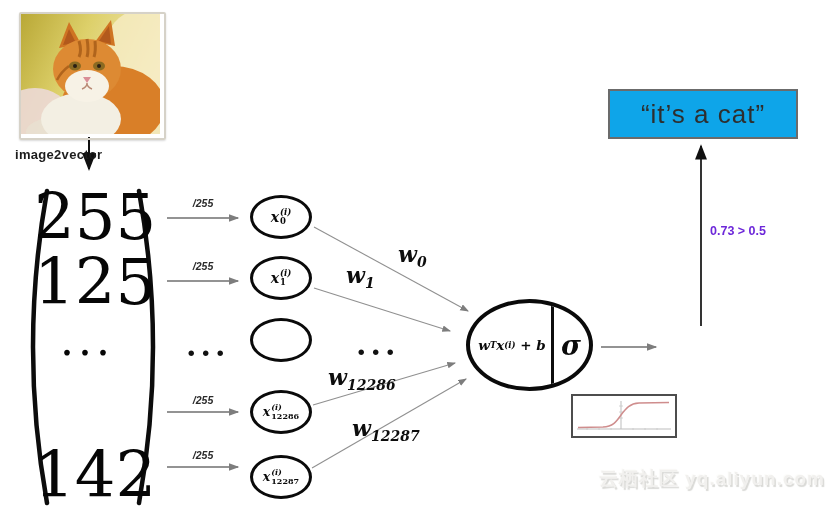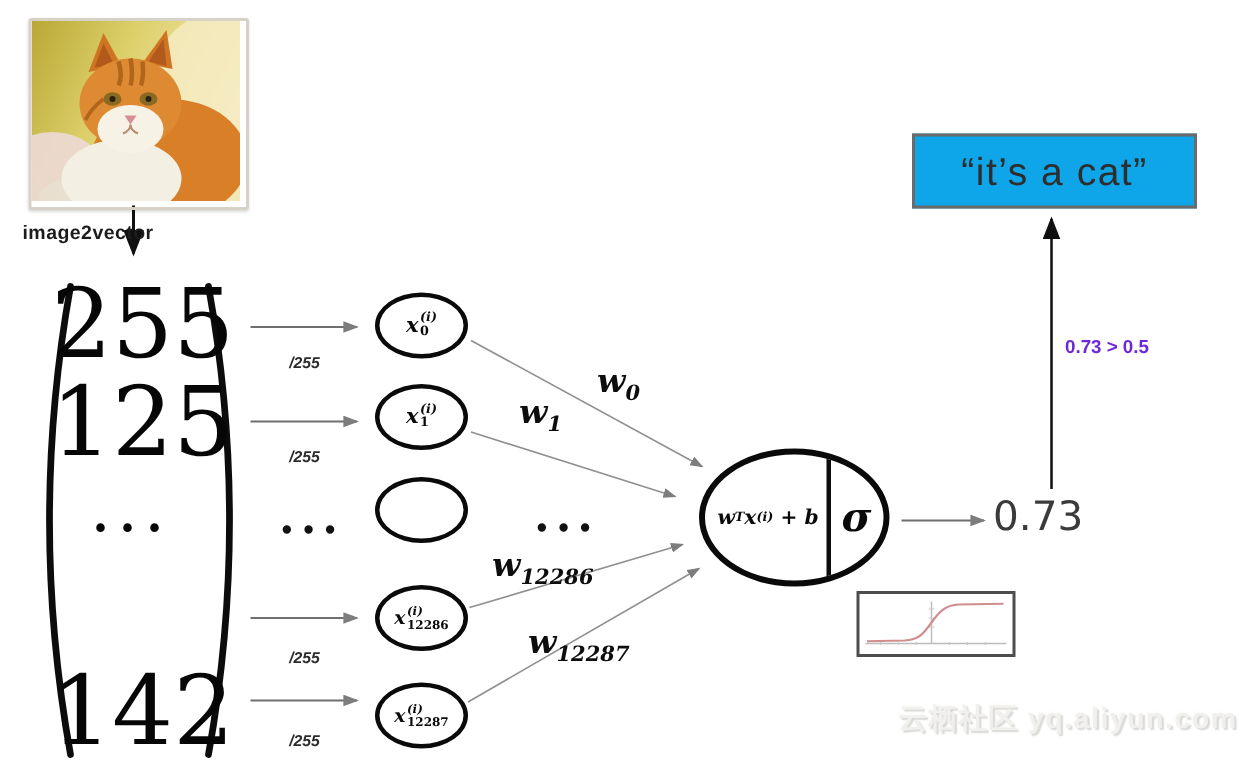--- a/index.html
+++ b/index.html
@@ -16,21 +16,21 @@
   
   .i2v{left:15px;top:147px;font-size:13px;font-weight:bold;color:#1c1c1c;letter-spacing:.3px;}
 
   
   .vec-val{left:34px;width:106px;text-align:center;
     font-family:"DejaVu Serif",serif;font-size:64px;line-height:1;color:#060606;}
   .vec-dots{font-size:44px;letter-spacing:4px;}
 
   
   .scale{left:175px;width:56px;text-align:center;font-family:"Liberation Sans",sans-serif;
-    font-size:10.5px;font-weight:bold;font-style:italic;color:#2b2b2b;margin-top:39px;}
+    font-size:10.5px;font-weight:bold;font-style:italic;color:#2b2b2b;}
   .dots{font-family:"DejaVu Serif",serif;font-size:30px;font-weight:bold;line-height:1;
     letter-spacing:4px;color:#111;}
 
   
   .circle{left:250px;width:62px;height:44px;border:3.5px solid #0a0a0a;border-radius:50%;
     background:#fff;box-sizing:border-box;display:flex;align-items:center;justify-content:center;}
   .node-label{font-family:"DejaVu Serif",serif;font-style:italic;font-weight:bold;
     font-size:14px;line-height:1;display:flex;align-items:center;color:#0a0a0a;}
   .ss{display:inline-flex;flex-direction:column;font-size:8.5px;line-height:1.1;
     margin-left:1px;font-style:normal;font-weight:bold;}
@@ -214,21 +214,20 @@
   <div class="abs w-label" style="left:352px;top:417px"><span>w</span><sub>12287</sub></div>
 
   <div class="abs neuron">
     <div class="formula">
       <span>w</span><sup>T</sup><span>x</span><sup>(i)</sup>&nbsp;<span>+ b</span>
     </div>
     <div class="divider"></div>
     <div class="sigma">σ</div>
   </div>
 
-  <div class="abs out-val">0.73</div>
 
   <div class="abs sig-box">
     <svg width="102" height="40" viewBox="0 0 102 40">
       <line x1="4" y1="33" x2="98" y2="33" stroke="#bdbdbd" stroke-width="1"></line>
       <line x1="48" y1="5" x2="48" y2="33" stroke="#bdbdbd" stroke-width="1"></line>
       <line x1="46" y1="10" x2="50" y2="10" stroke="#c9c9c9" stroke-width="0.8"></line>
       <line x1="46" y1="16" x2="50" y2="16" stroke="#c9c9c9" stroke-width="0.8"></line>
       <line x1="46" y1="22" x2="50" y2="22" stroke="#c9c9c9" stroke-width="0.8"></line>
       <line x1="14" y1="32" x2="14" y2="34" stroke="#c9c9c9" stroke-width="0.8"></line>
       <line x1="26" y1="32" x2="26" y2="34" stroke="#c9c9c9" stroke-width="0.8"></line>

